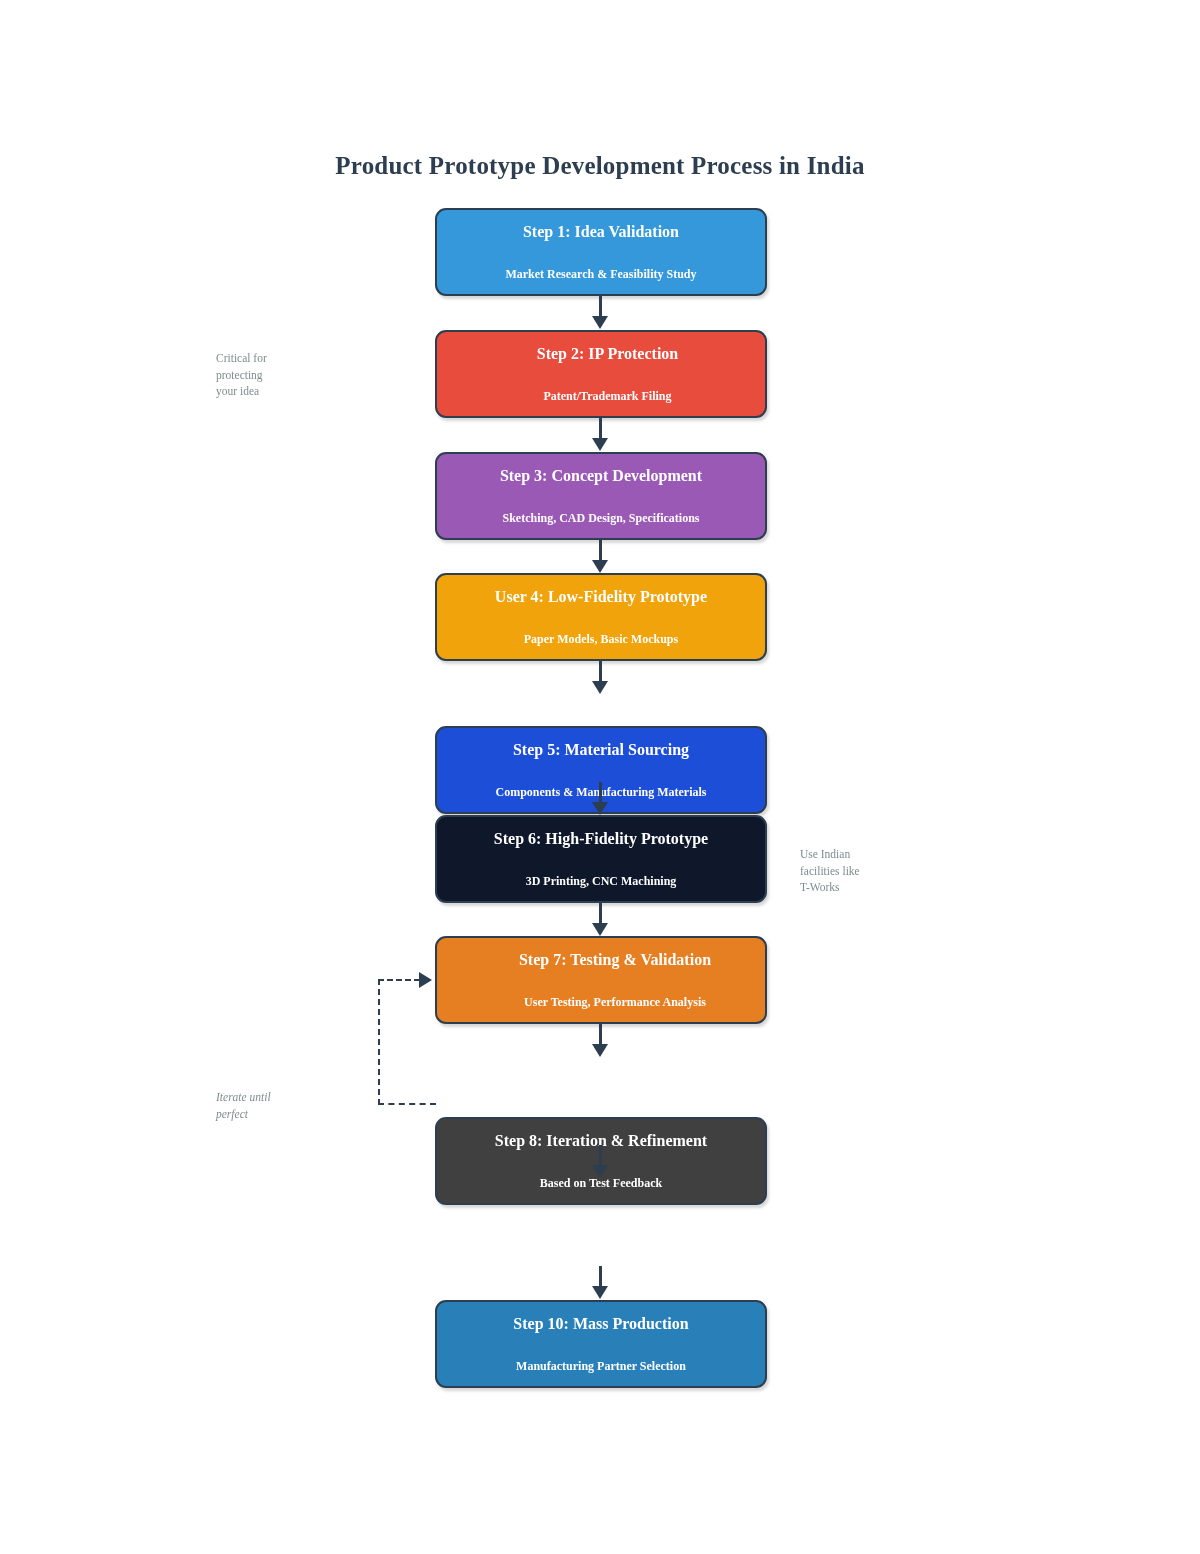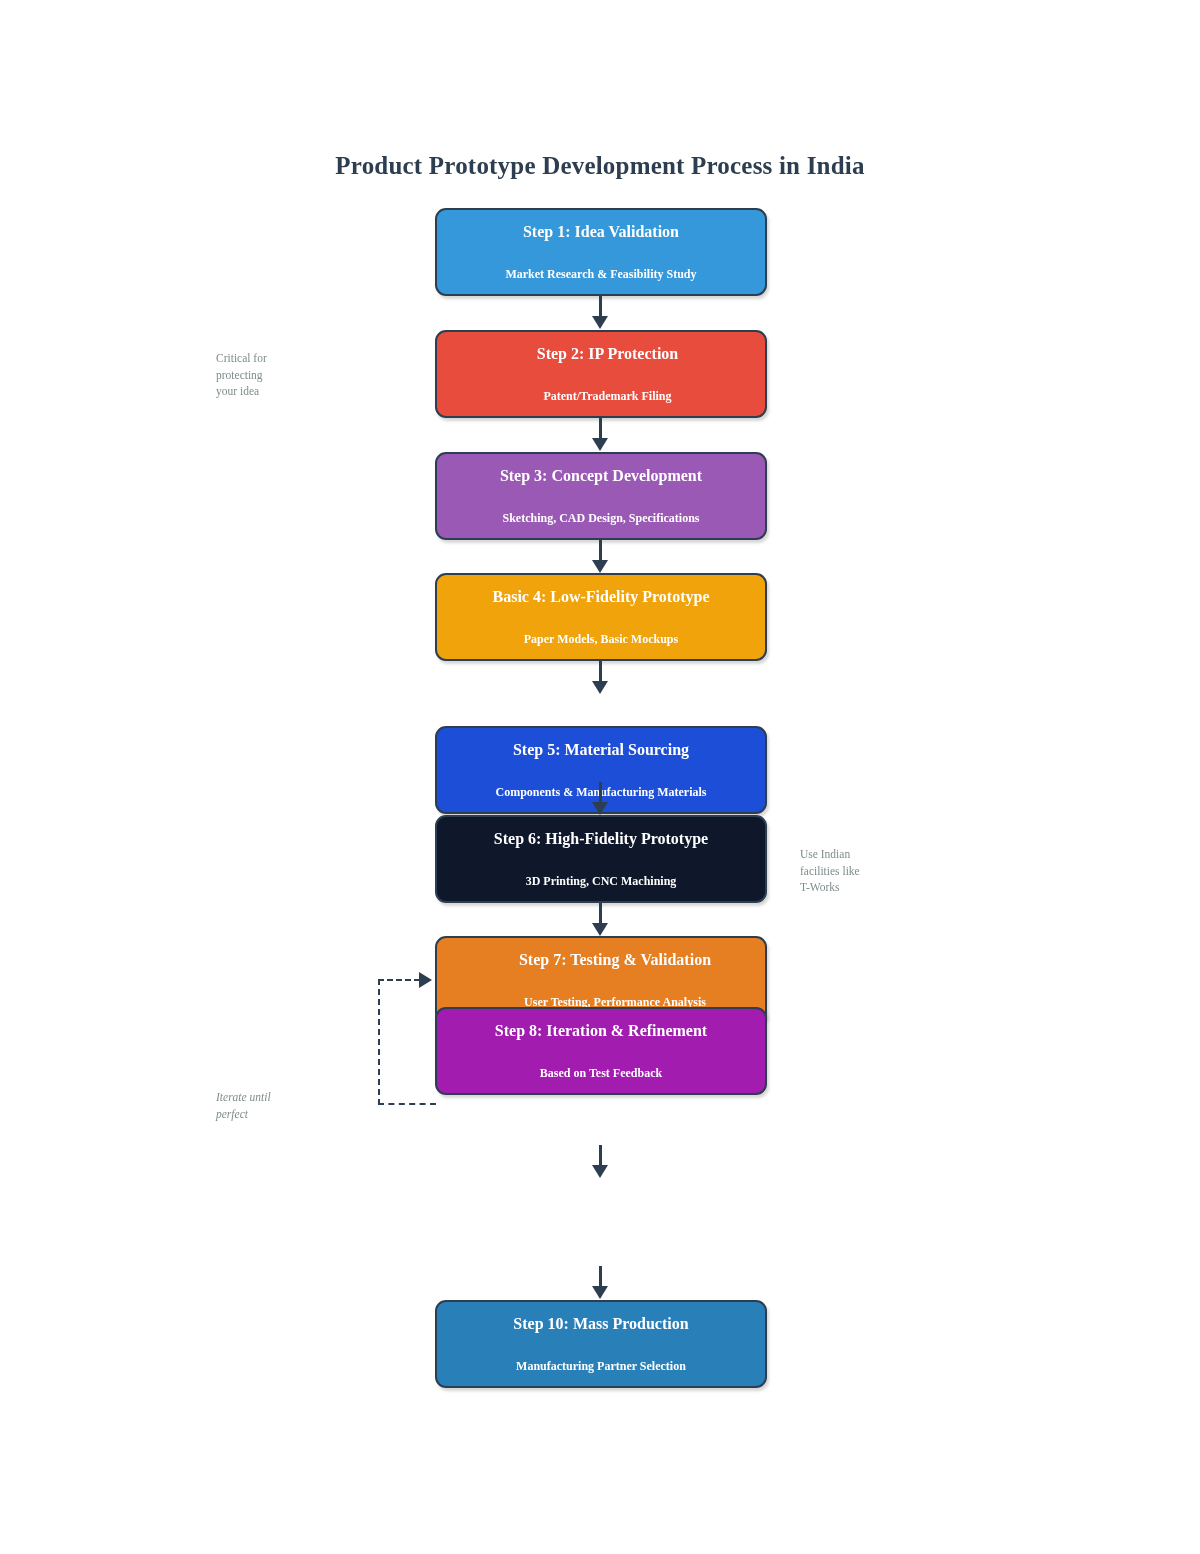--- a/index.html
+++ b/index.html
@@ -146,21 +146,21 @@
   <div class="arrowhead" style="top:438px;"></div>
 
   <div class="node" style="top:452px; background:#9b59b6;">
     <div class="node-title">Step 3: Concept Development</div>
     <div class="node-sub">Sketching, CAD Design, Specifications</div>
   </div>
   <div class="connector" style="top:540px; height:24px;"></div>
   <div class="arrowhead" style="top:560px;"></div>
 
   <div class="node" style="top:573px; background:#f0a30a;">
-    <div class="node-title">Basic 4: Low-Fidelity Prototype</div>
+    <div class="node-title">User 4: Low-Fidelity Prototype</div>
     <div class="node-sub">Paper Models, Basic Mockups</div>
   </div>
   <div class="connector" style="top:661px; height:24px;"></div>
   <div class="arrowhead" style="top:681px;"></div>
 
   <div class="node" style="top:726px; background:#1d4ed8;">
     <div class="node-title">Step 5: Material Sourcing</div>
     <div class="node-sub">Components &amp; Manufacturing Materials</div>
   </div>
   <div class="connector" style="top:782px; height:24px;"></div>
@@ -173,21 +173,21 @@
   <div class="connector" style="top:903px; height:24px;"></div>
   <div class="arrowhead" style="top:923px;"></div>
 
   <div class="node" style="top:936px; background:#e67e22;padding-left:28px;">
     <div class="node-title">Step 7: Testing &amp; Validation</div>
     <div class="node-sub">User Testing, Performance Analysis</div>
   </div>
   <div class="connector" style="top:1024px; height:24px;"></div>
   <div class="arrowhead" style="top:1044px;"></div>
 
-  <div class="node" style="top:1007px; background:#a21caf;">
+  <div class="node" style="top:1117px; background:#404040;">
     <div class="node-title">Step 8: Iteration &amp; Refinement</div>
     <div class="node-sub">Based on Test Feedback</div>
   </div>
   <div class="connector" style="top:1145px; height:24px;"></div>
   <div class="arrowhead" style="top:1165px;"></div>
 
   <div class="connector" style="top:1266px; height:24px;"></div>
   <div class="arrowhead" style="top:1286px;"></div>
 
   <div class="node" style="top:1300px; background:#2980b9;">

